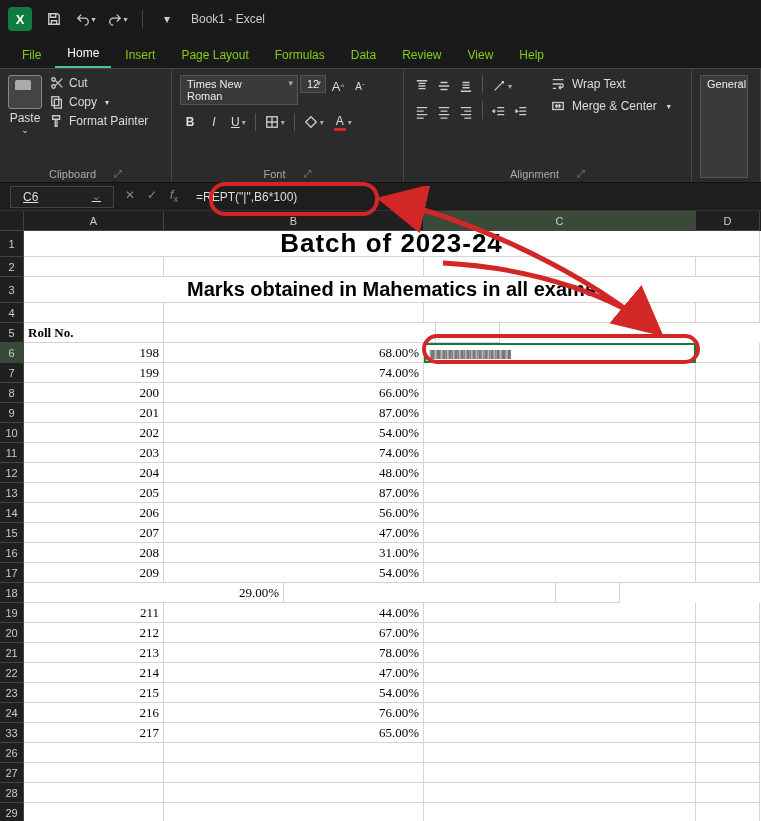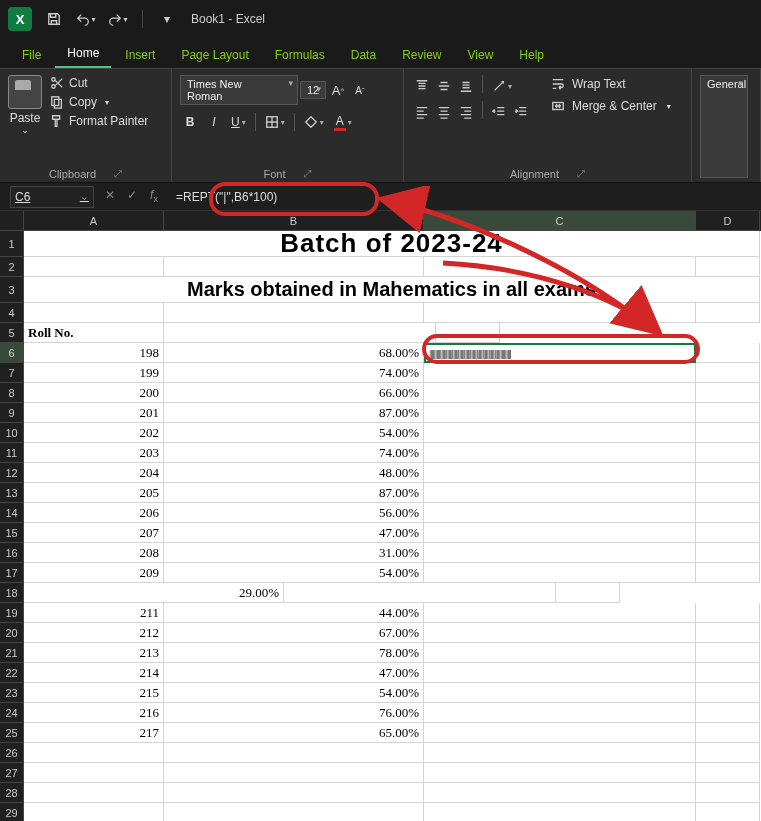--- a/index.html
+++ b/index.html
@@ -21,36 +21,36 @@
   
   .ribbon { height: 115px; background: #2b2b2b; border-top: 1px solid #444; border-bottom: 1px solid #111; display: flex; color: #ddd; font-size: 12px; }
   .group { border-right: 1px solid #444; padding: 6px 8px 2px 8px; display: flex; flex-direction: column; justify-content: space-between; }
   .group-label { text-align: center; font-size: 11px; color: #aaa; padding-top: 2px; display: flex; justify-content: center; gap: 18px; }
   .group-body { display: flex; gap: 6px; flex: 1; }
   .paste-col { display: flex; flex-direction: column; align-items: center; justify-content: flex-start; cursor: pointer; }
   .paste-col .big-icon { width: 34px; height: 34px; border: 1px solid #888; background: #444; border-radius: 3px; margin-bottom: 2px; position: relative; }
   .paste-col .big-icon::after { content: ""; position: absolute; top: 4px; left: 6px; width: 16px; height: 10px; background: #aaa; border-radius: 2px 2px 0 0; }
   .clip-list { display: flex; flex-direction: column; gap: 3px; }
   .clip-list div { display: flex; align-items: center; gap: 5px; cursor: pointer; padding: 1px 2px; }
-  .font-top { display: flex; gap: 2px; align-items: center; margin-bottom: 6px; }
+  .font-top { display: flex; gap: 2px; align-items: flex-start; margin-bottom: 6px; }
   .combo { background: #3a3a3a; border: 1px solid #555; padding: 2px 18px 2px 6px; font-size: 11px; color: #eee; position: relative; cursor: pointer; }
   .combo::after { content: "▾"; position: absolute; right: 4px; top: 2px; font-size: 9px; color: #aaa; }
   .font-bottom { display: flex; gap: 4px; align-items: center; }
   .rbtn { min-width: 20px; height: 22px; display: flex; align-items: center; justify-content: center; cursor: pointer; padding: 0 3px; }
   .rbtn.dd::after { content: "▾"; font-size: 8px; margin-left: 2px; color: #aaa; }
   .align-top, .align-bottom { display: flex; gap: 2px; }
   .align-sec { display: flex; flex-direction: column; gap: 4px; }
   .wrap-merge { display: flex; flex-direction: column; gap: 4px; margin-left: 10px; }
   .wrap-merge .wm { display: flex; align-items: center; gap: 7px; cursor: pointer; padding: 2px 4px; }
   .num-group .combo { width: 48px; }
   .launcher { font-size: 10px; color: #888; cursor: pointer; }
 
   
   .fbar { height: 28px; background: #1e1e1e; border-bottom: 1px solid #333; display: flex; align-items: center; color: #ddd; font-size: 12px; }
-  .namebox { width: 84px; border: 1px solid #444; background: #222; height: 22px; margin: 0 6px 0 10px; display: flex; align-items: center; justify-content: space-between; padding: 0 4px; cursor: text; text-decoration: underline; }
+  .namebox { width: 104px; border: 1px solid #444; background: #222; height: 22px; margin: 0 6px 0 10px; display: flex; align-items: center; justify-content: space-between; padding: 0 12px; cursor: text; text-decoration: underline; }
   .namebox::after { content: "⌄"; color: #888; font-size: 11px; }
   .fbar-btns { display: flex; gap: 2px; margin-right: 6px; }
   .fbar-btns span { width: 20px; text-align: center; color: #888; cursor: pointer; }
   .formula-input { flex: 1; padding: 0 6px; }
 
   
   .redbox { position: absolute; border: 4px solid #d32626; border-radius: 16px; pointer-events: none; z-index: 50; }
   .arrow-svg { position: absolute; pointer-events: none; z-index: 49; }
 
   
@@ -473,21 +473,21 @@
         <div class="cell cD "></div>
       </div>
       <div class="row">
         <div class="rh">24</div>
         <div class="cell cA tnr right ">216</div>
         <div class="cell cB tnr right ">76.00%</div>
         <div class="cell cC "></div>
         <div class="cell cD "></div>
       </div>
       <div class="row">
-        <div class="rh">25</div>
+        <div class="rh">33</div>
         <div class="cell cA tnr right ">217</div>
         <div class="cell cB tnr right ">65.00%</div>
         <div class="cell cC "></div>
         <div class="cell cD "></div>
       </div>
       <div class="row">
         <div class="rh">26</div>
         <div class="cell cA "></div>
         <div class="cell cB "></div>
         <div class="cell cC "></div>

